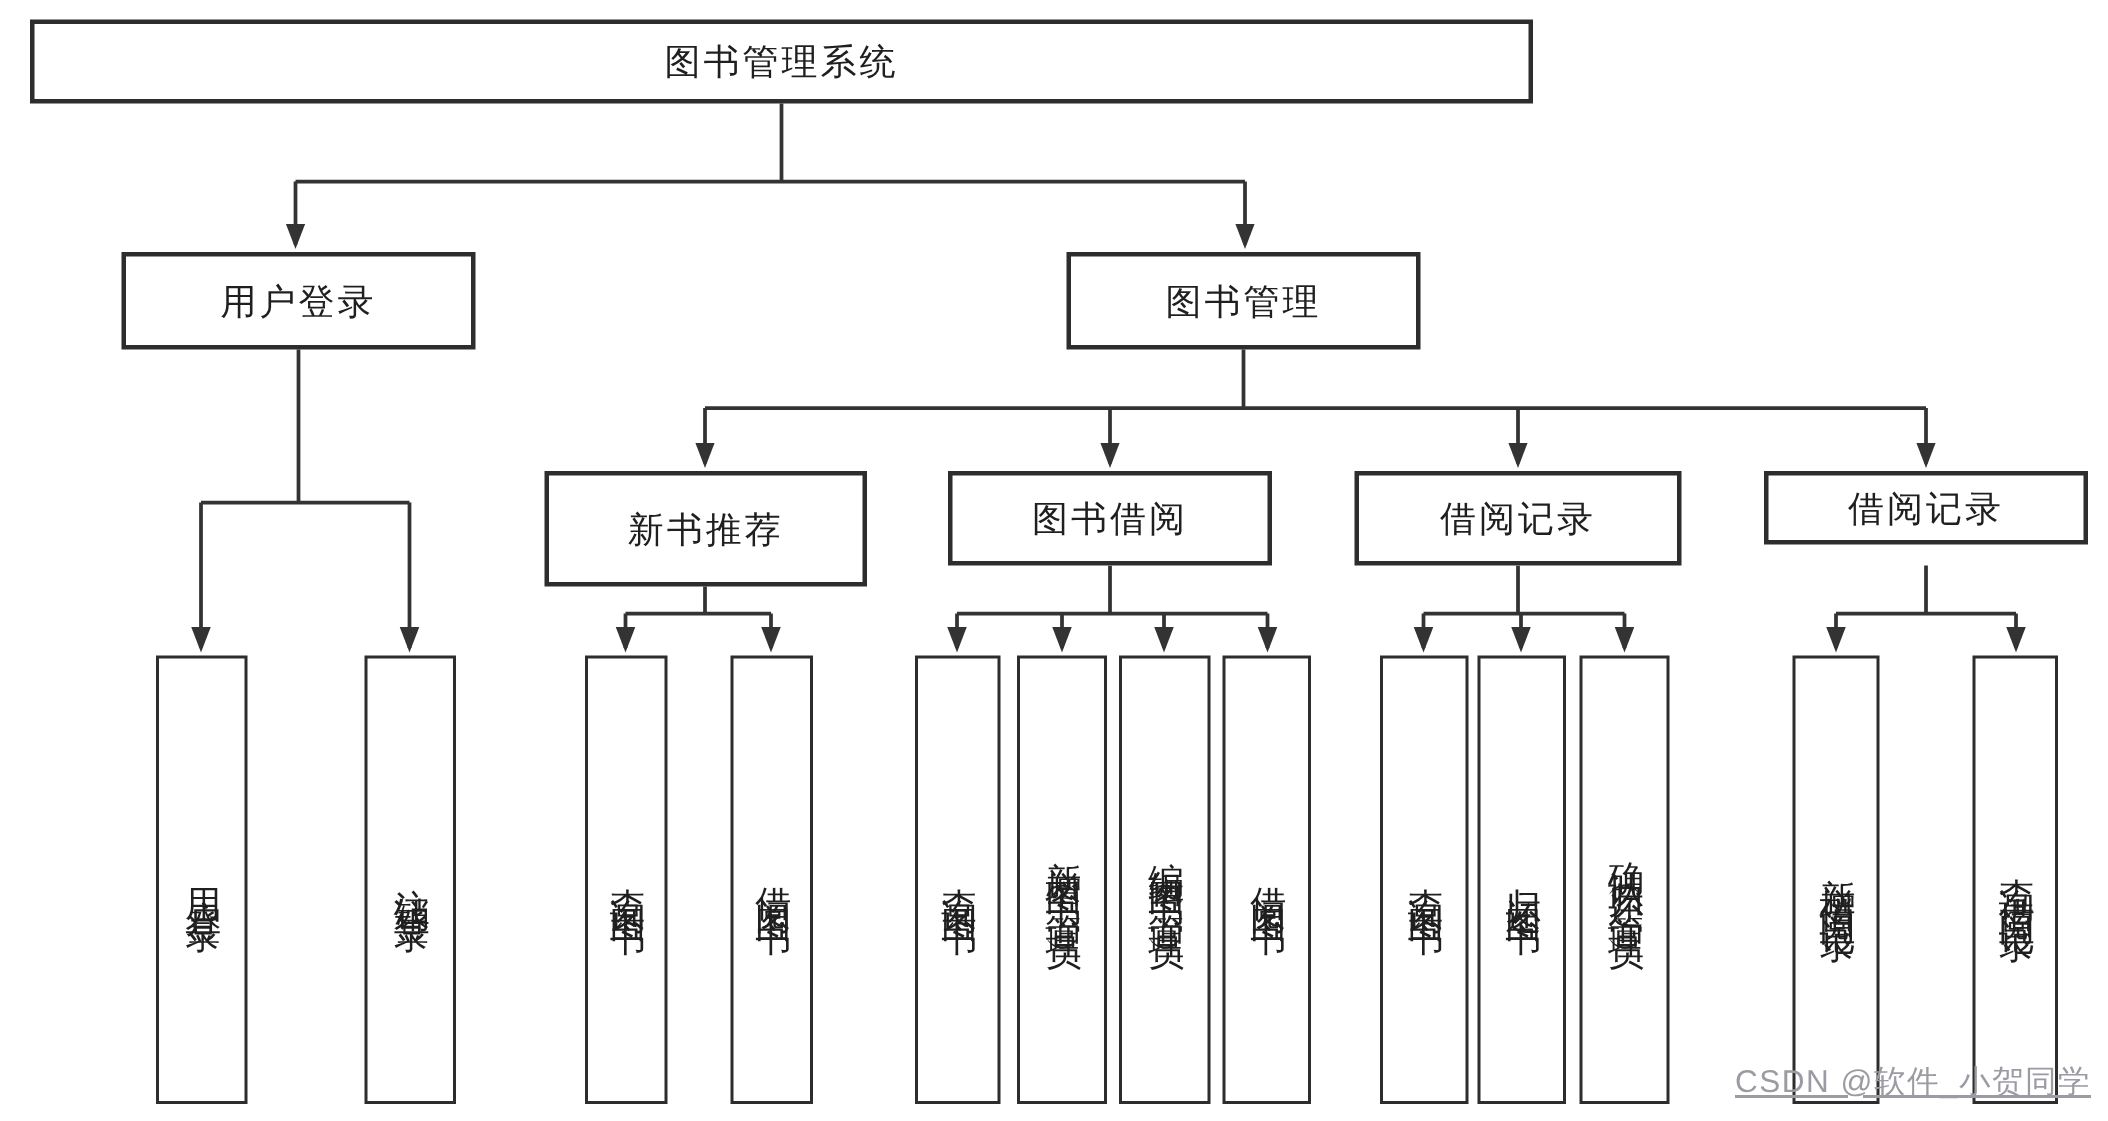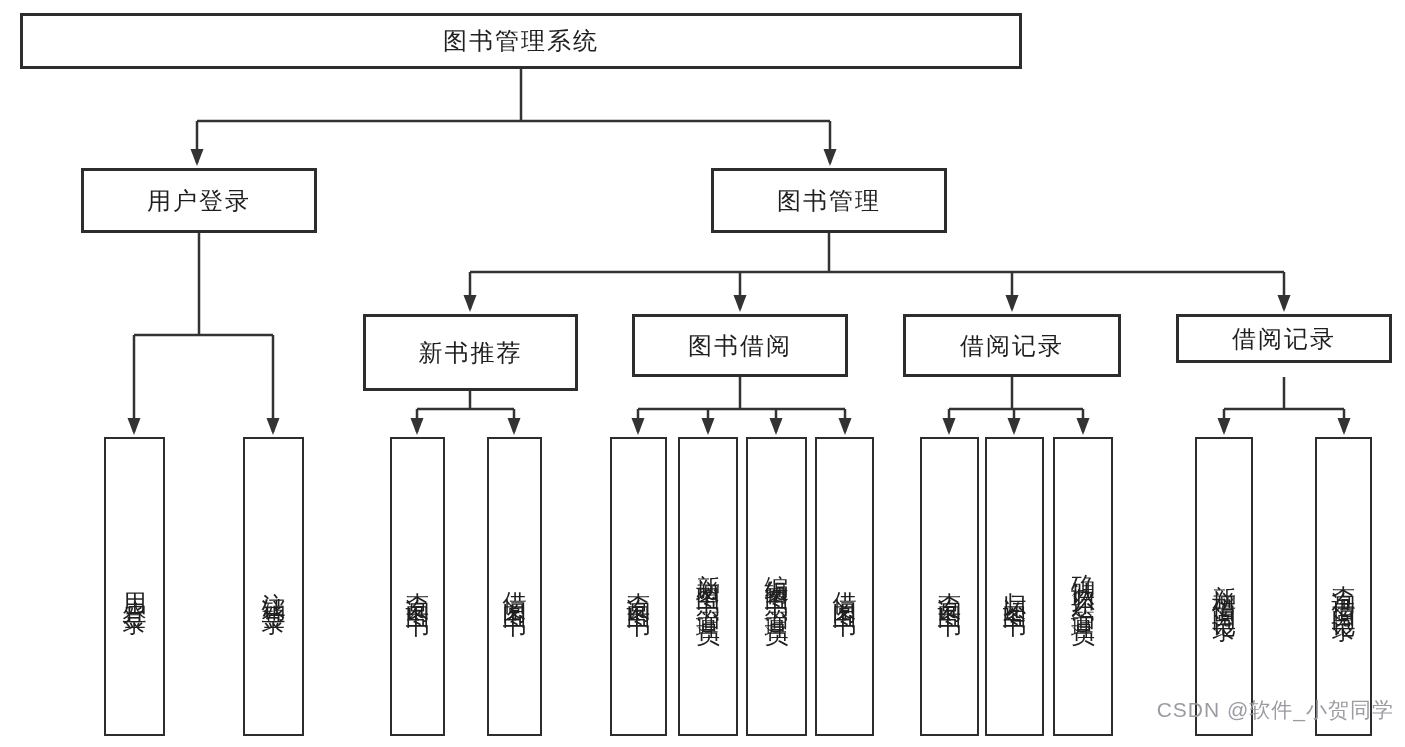--- a/index.html
+++ b/index.html
@@ -26,25 +26,26 @@
   }
   .box.leaf{
     border-width:2.5px;
     writing-mode:vertical-rl;
     text-orientation:mixed;
     letter-spacing:7px;
     line-height:1;
   }
   .watermark{
     position:absolute;
-    right:11px;bottom:23px;
+    right:11px;bottom:12px;
     z-index:3;
     font-size:21px;
     letter-spacing:1px;
     color:#9b9ba3;
+    text-decoration:underline;
   }
 </style>
 </head>
 <body>
 
 <div class="canvas">
 
   <svg class="connectors" width="1405" height="747" viewBox="0 0 1405 747">
     <defs>
       <marker id="arrow" markerUnits="userSpaceOnUse" markerWidth="18" markerHeight="14" viewBox="0 0 18 14" refX="14" refY="6.5" orient="auto">

